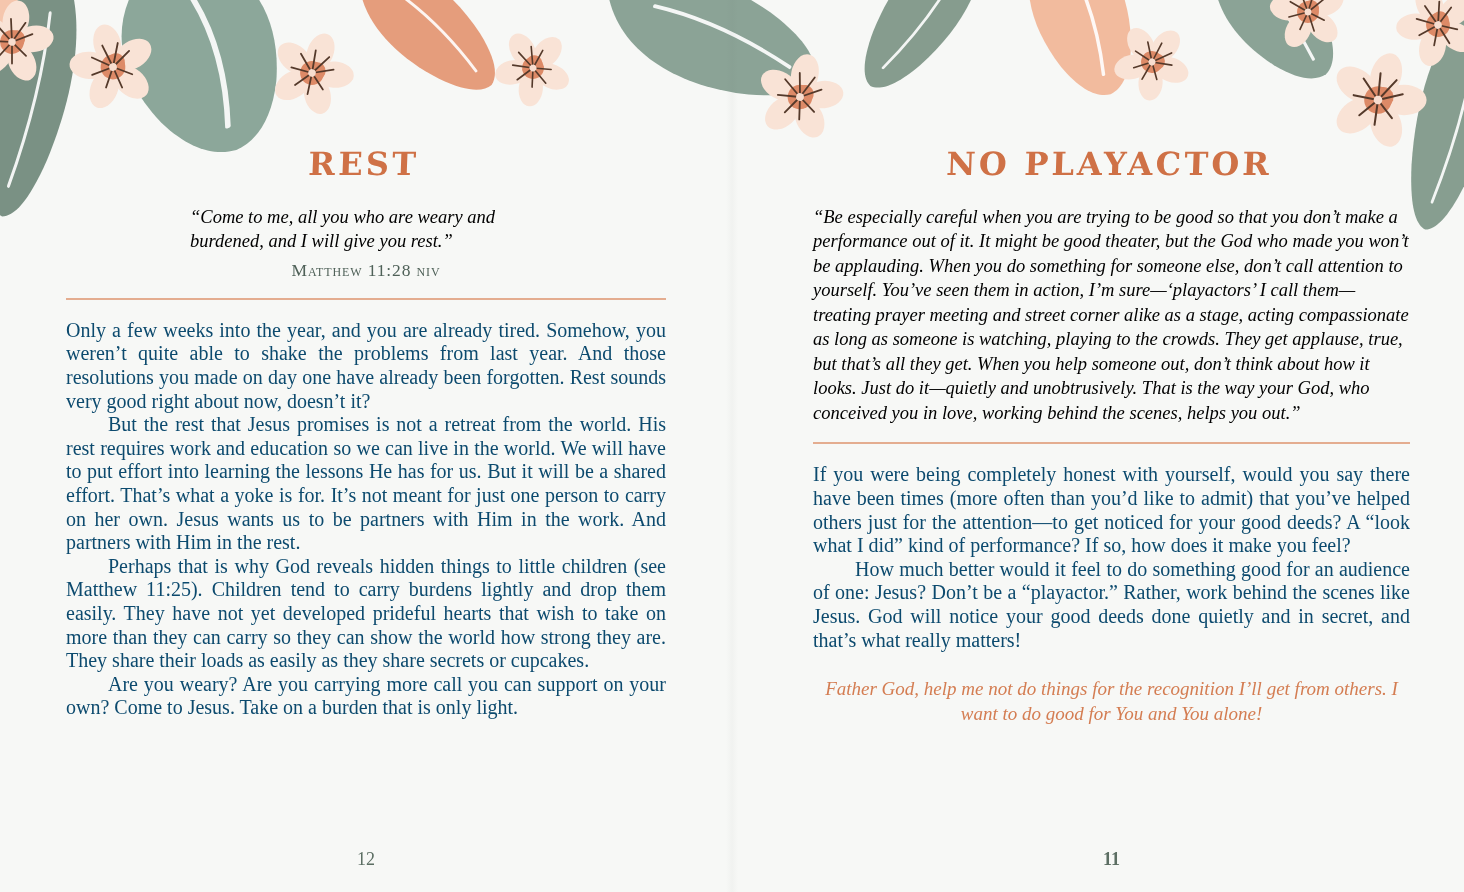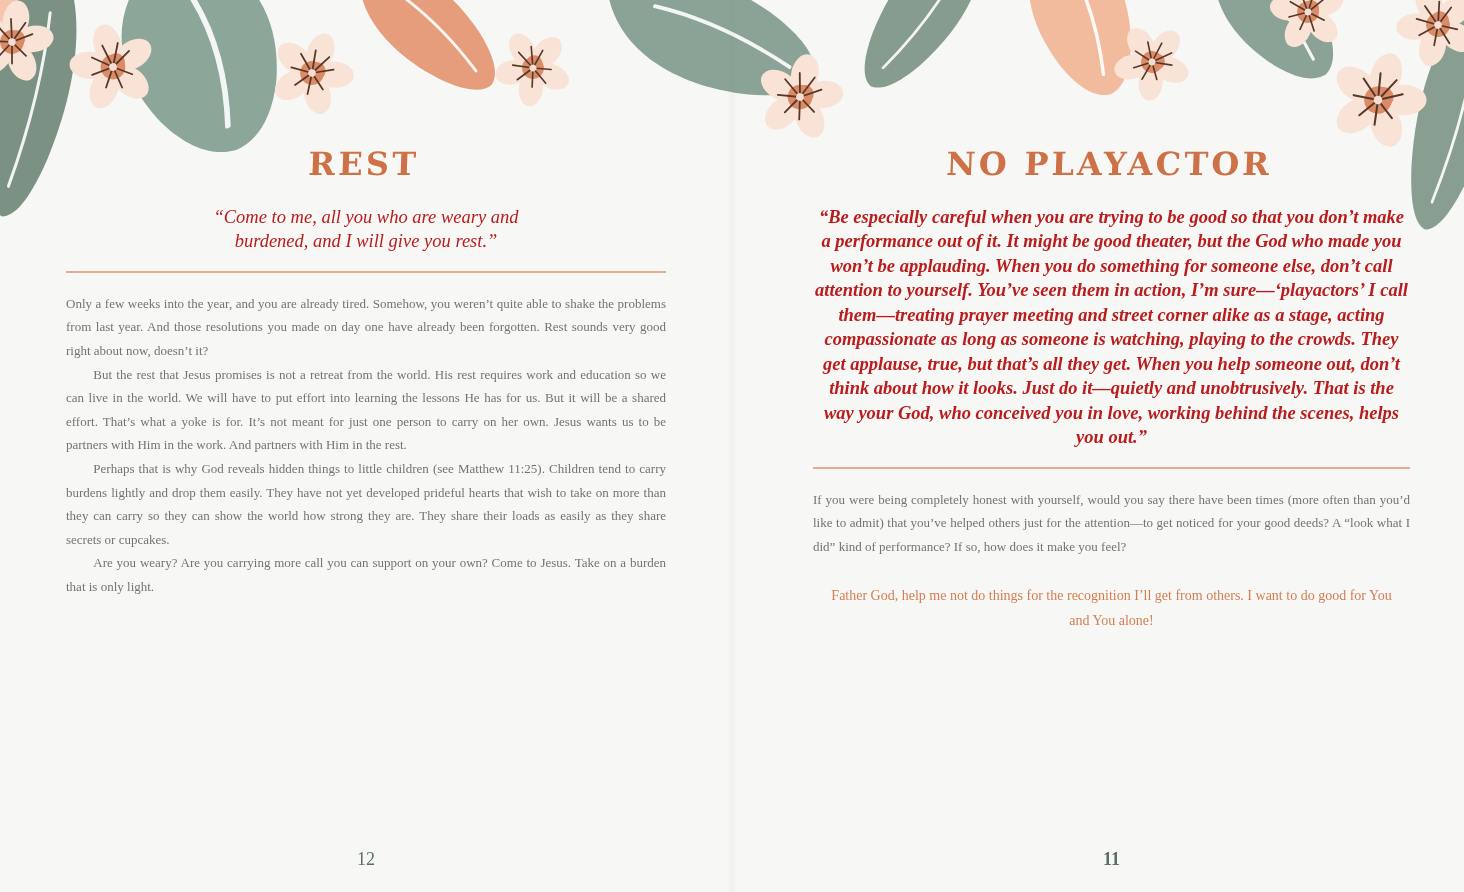--- a/index.html
+++ b/index.html
@@ -36,55 +36,56 @@
     font-family:"DejaVu Serif", serif;
     font-weight:700;
     font-size:32px;
     letter-spacing:0.10em;
     color:#cf7146;
     text-transform:uppercase;
     transform:skewX(-2deg);
   }
   .quote {
     margin:20px auto 0 auto;
-    text-align:center;
+    text-align:left;
     font-style:italic;
     font-size:18.5px;
     line-height:24.5px;
-    color:#b91c1c;
+    color:#000000;
   }
   .page-left  .quote { max-width:352px; }
-  .page-right .quote { max-width:600px;font-weight:bold; }
+  .page-right .quote { max-width:600px; }
   .scripture-ref {
     margin-top:6px;
     text-align:center;
     font-variant:small-caps;
     letter-spacing:0.05em;
     font-size:17.5px;
     color:#4f6158;
   }
   .divider {
     margin-top:17px;
     border:none;
     border-top:2px solid #e4ad90;
     width:100%;
   }
   .body-text {
     margin-top:19px;
-    font-size:13px;
+    font-size:20px;
     line-height:23.6px;
-    color:#737373;
+    color:#0c4a6e;
     text-align:justify;
   }
   .body-text p { margin:0; }
   .body-text p + p { text-indent:2.1em; }
   .prayer {
     margin-top:26px;
     text-align:center;
-    font-size:14px;
+    font-style:italic;
+    font-size:19px;
     line-height:25px;
     color:#d47d52;
   }
   .page-right .prayer { max-width:580px; margin-left:auto; margin-right:auto; margin-top:24px; }
   .page-number {
     position:absolute;
     bottom:22px;
     left:0; width:100%;
     text-align:center;
     font-size:18px;
@@ -150,37 +151,39 @@
       <use href="#flower" transform="translate(1308,12) rotate(-8) scale(1.15)"></use>
       <use href="#flower" transform="translate(1378,100) rotate(18) scale(1.45)"></use>
       <use href="#flower" transform="translate(1438,25) rotate(-22) scale(1.25)"></use>
     </g>
   </svg>
 
   <section class="page page-left">
     <div class="content">
       <h1 class="page-title">Rest</h1>
       <div class="quote">“Come to me, all you who are weary and burdened, and I will give you rest.”</div>
+      <div class="scripture-ref">Matthew 11:28 niv</div>
       <hr class="divider">
       <div class="body-text">
         <p>Only a few weeks into the year, and you are already tired. Somehow, you weren’t quite able to shake the problems from last year. And those resolutions you made on day one have already been forgotten. Rest sounds very good right about now, doesn’t it?</p>
         <p>But the rest that Jesus promises is not a retreat from the world. His rest requires work and education so we can live in the world. We will have to put effort into learning the lessons He has for us. But it will be a shared effort. That’s what a yoke is for. It’s not meant for just one person to carry on her own. Jesus wants us to be partners with Him in the work. And partners with Him in the rest.</p>
         <p>Perhaps that is why God reveals hidden things to little children (see Matthew 11:25). Children tend to carry burdens lightly and drop them easily. They have not yet developed prideful hearts that wish to take on more than they can carry so they can show the world how strong they are. They share their loads as easily as they share secrets or cupcakes.</p>
         <p>Are you weary? Are you carrying more call you can support on your own? Come to Jesus. Take on a burden that is only light.</p>
       </div>
     </div>
     <div class="page-number">12</div>
   </section>
 
   <section class="page page-right">
     <div class="content">
       <h1 class="page-title">No Playactor</h1>
       <div class="quote">“Be especially careful when you are trying to be good so that you don’t make a performance out of it. It might be good theater, but the God who made you won’t be applauding. When you do something for someone else, don’t call attention to yourself. You’ve seen them in action, I’m sure—‘playactors’ I call them—treating prayer meeting and street corner alike as a stage, acting compassionate as long as someone is watching, playing to the crowds. They get applause, true, but that’s all they get. When you help someone out, don’t think about how it looks. Just do it—quietly and unobtrusively. That is the way your God, who conceived you in love, working behind the scenes, helps you out.”</div>
       <hr class="divider">
       <div class="body-text">
         <p>If you were being completely honest with yourself, would you say there have been times (more often than you’d like to admit) that you’ve helped others just for the attention—to get noticed for your good deeds? A “look what I did” kind of performance? If so, how does it make you feel?</p>
+        <p>How much better would it feel to do something good for an audience of one: Jesus? Don’t be a “playactor.” Rather, work behind the scenes like Jesus. God will notice your good deeds done quietly and in secret, and that’s what really matters!</p>
       </div>
       <div class="prayer">Father God, help me not do things for the recognition I’ll get from others. I want to do good for You and You alone!</div>
     </div>
     <div class="page-number">11</div>
   </section>
 
 </div>
 
 </body></html>

